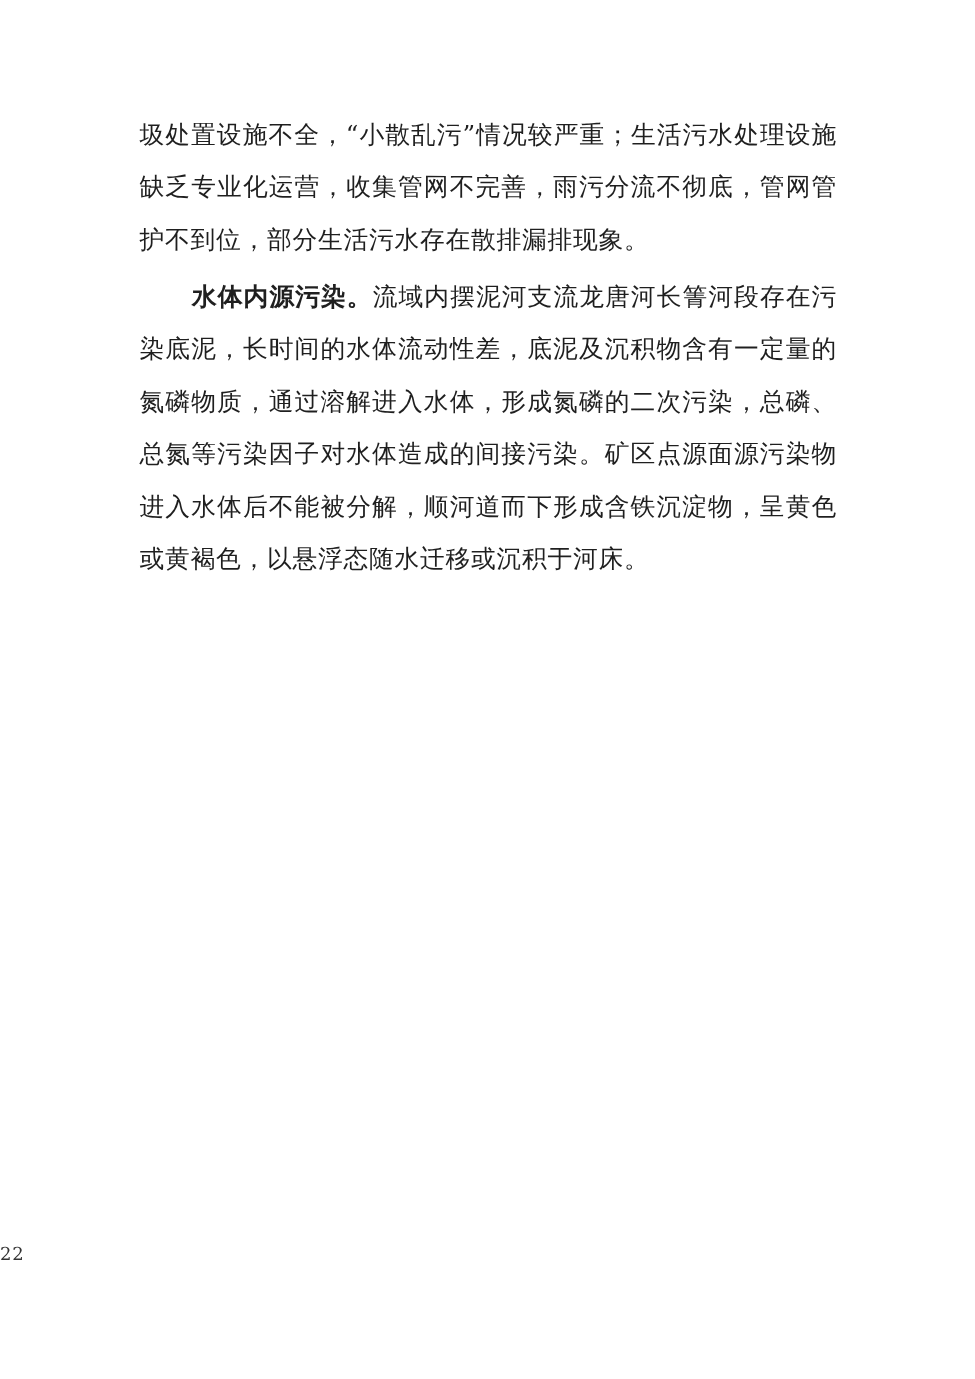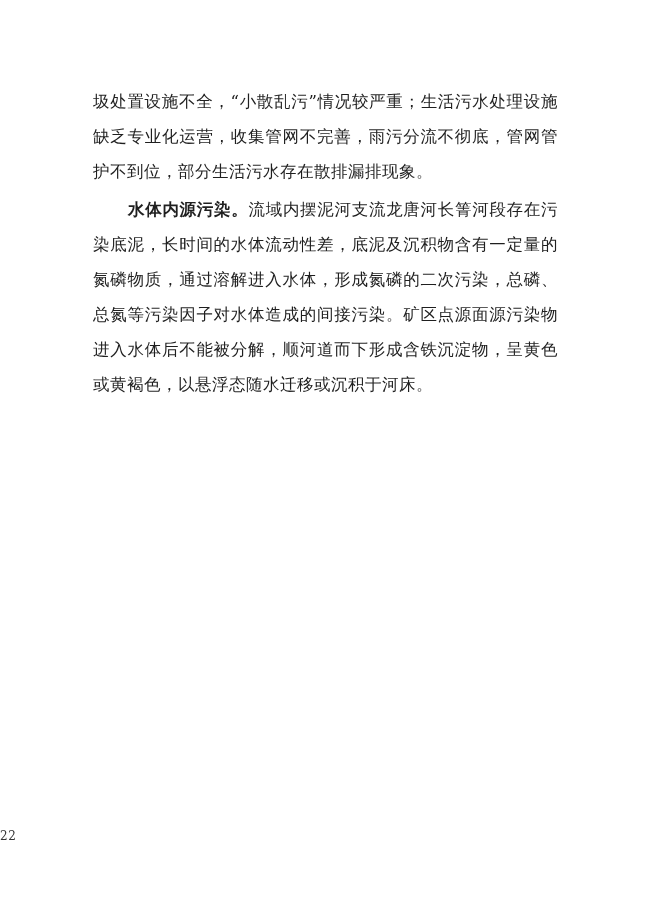--- a/index.html
+++ b/index.html
@@ -10,21 +10,21 @@
   }
   .page {
     position: relative;
     width: 650px;
     height: 919px;
     background: #ffffff;
     overflow: hidden;
   }
   .doc-body {
     position: absolute;
-    top: 84px;
+    top: 72px;
     left: 93px;
     width: 465px;
     color: #1f1f1f;
     font-size: 16.5px;
     line-height: 35px;
     text-align: justify;
     text-align-last: left;
     letter-spacing: 0.5px;
   }
   .paragraph { margin: 0; }

